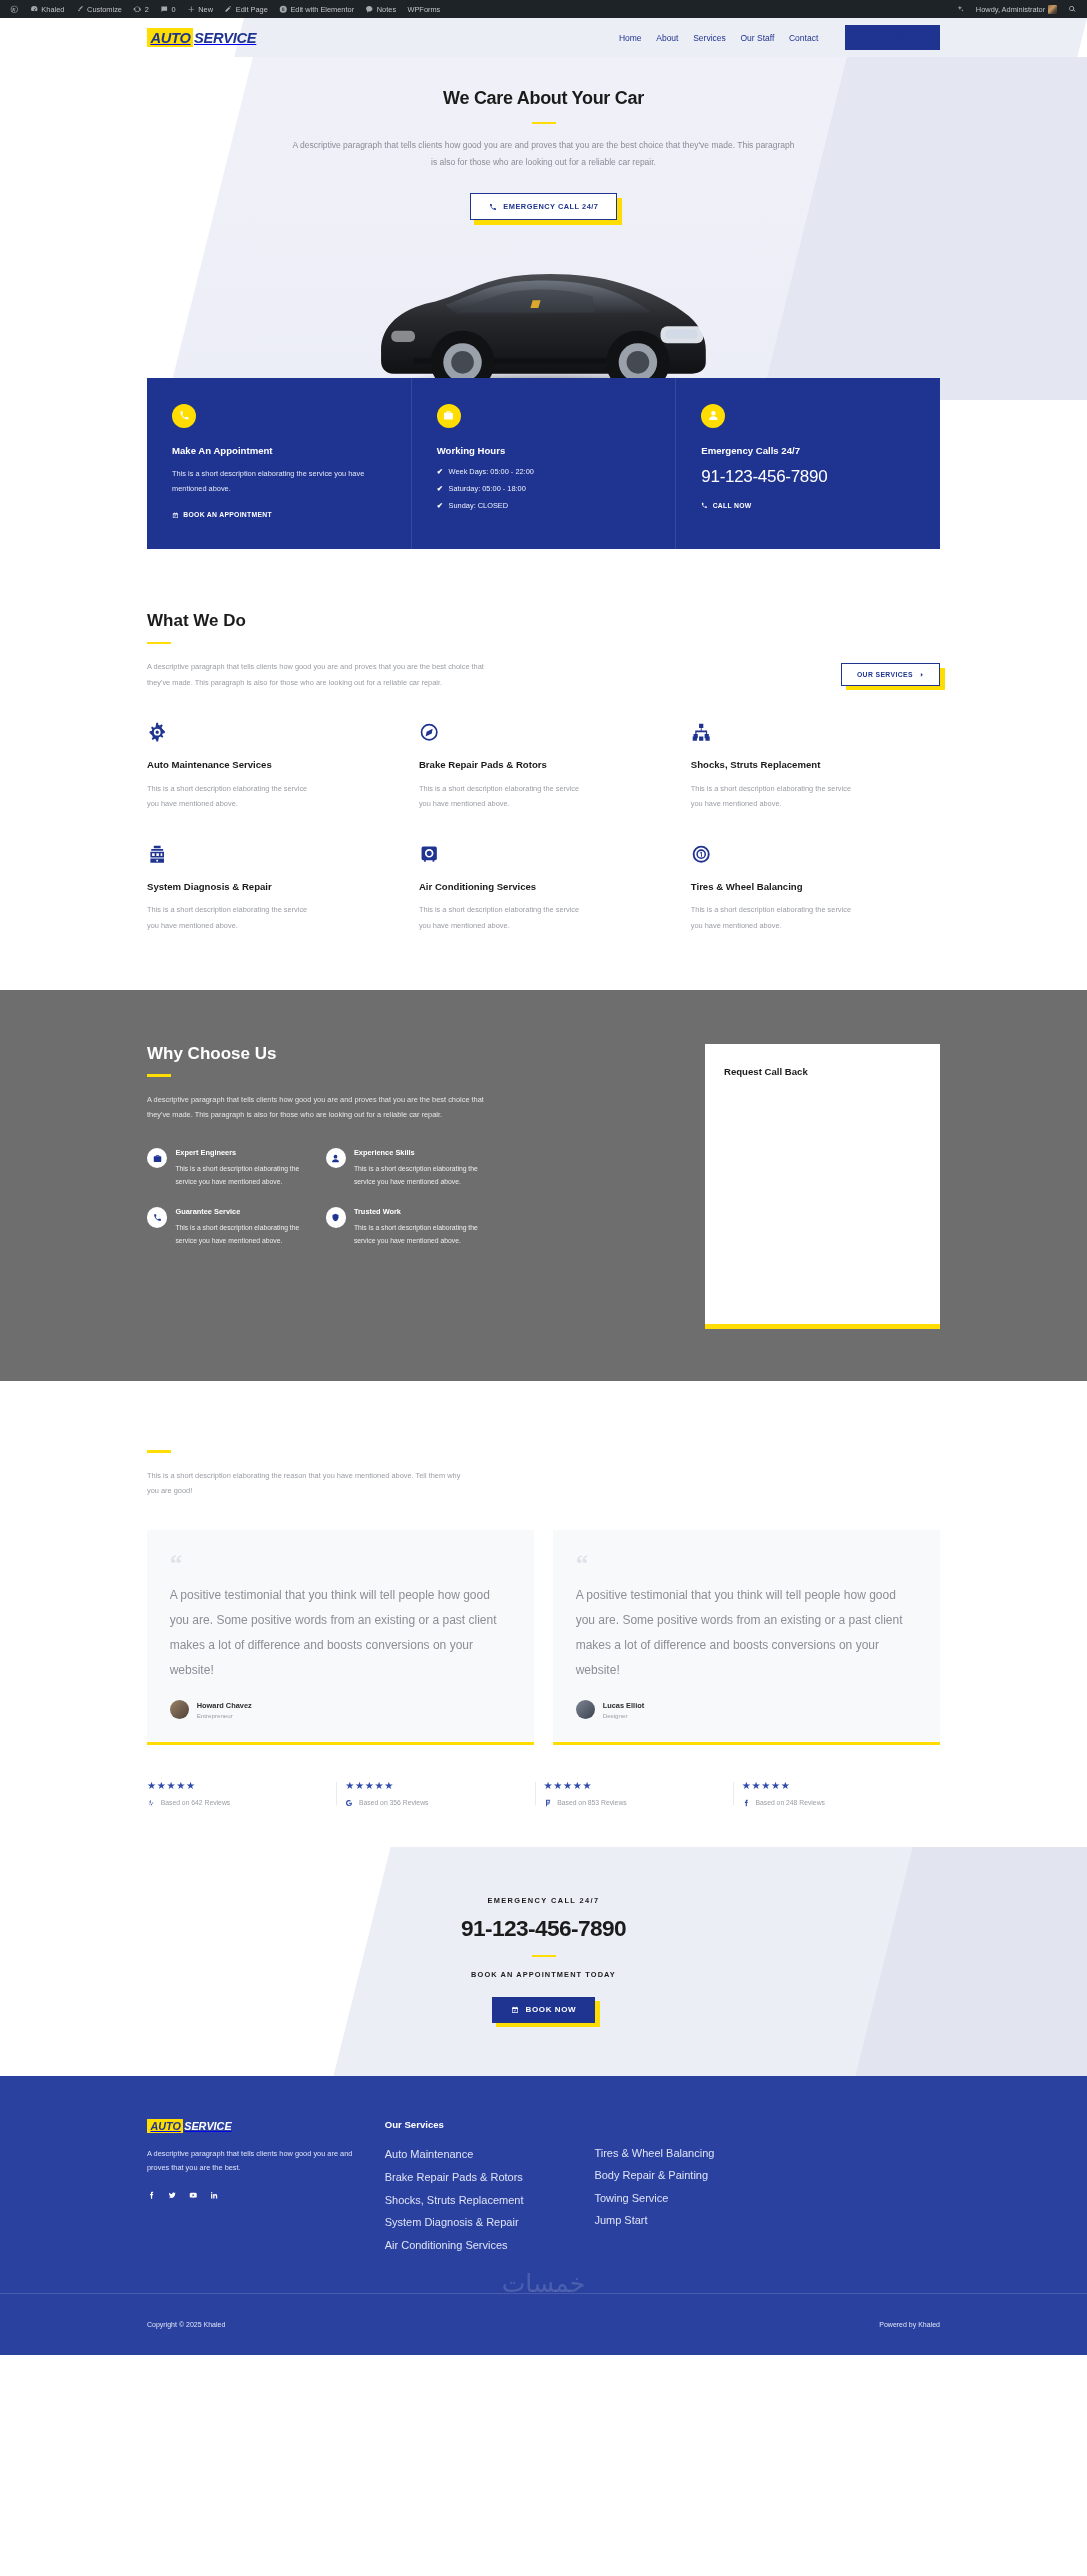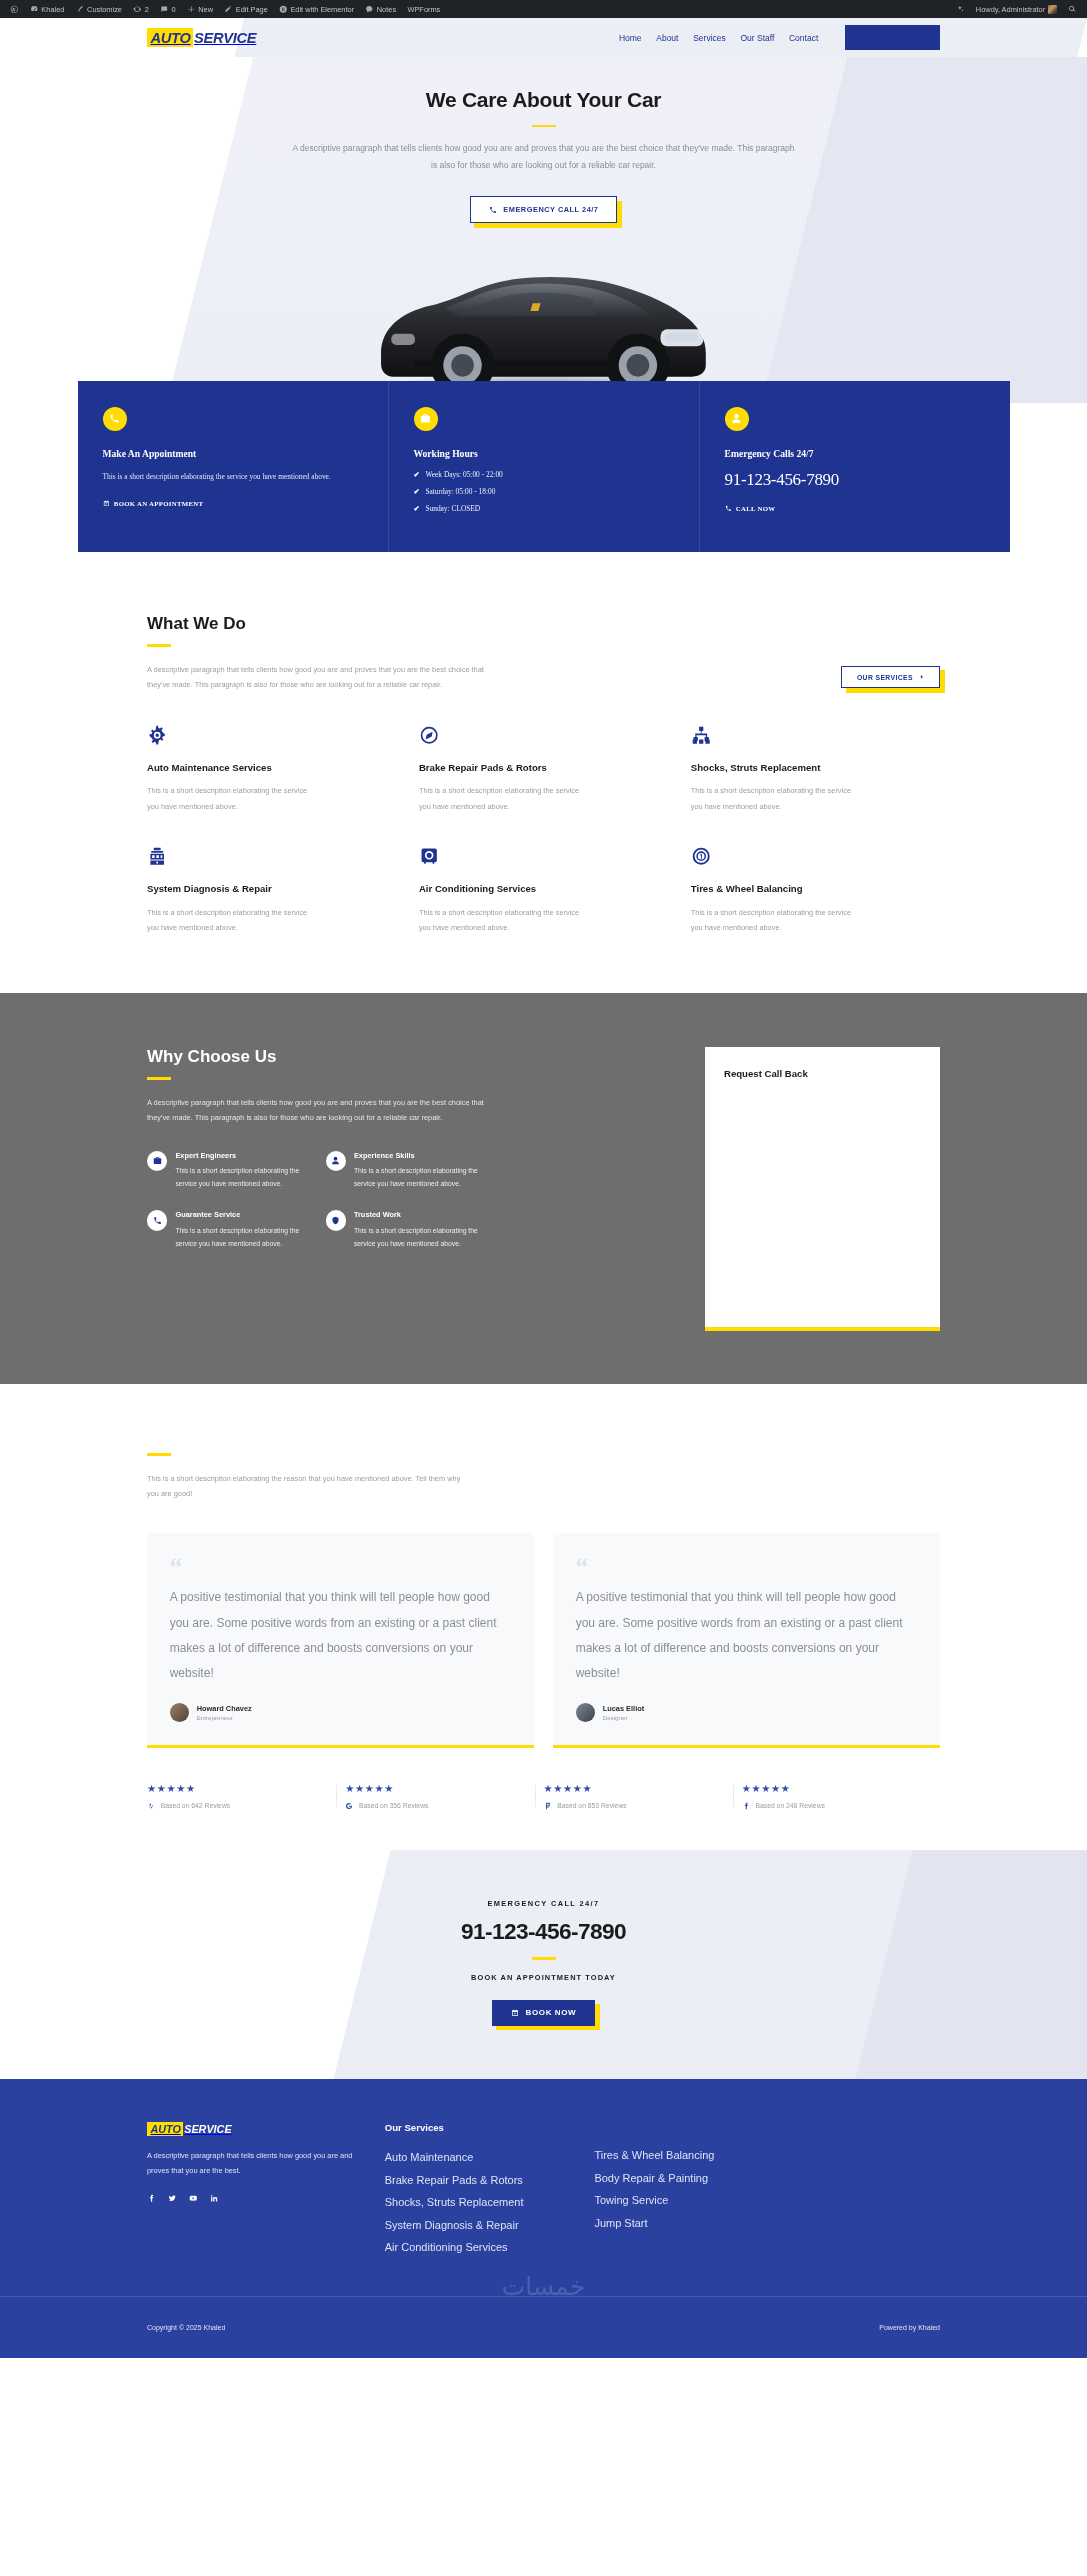--- a/index.html
+++ b/index.html
@@ -57,33 +57,33 @@
   .hero-bg .band1 {
     position:absolute; top:0; bottom:0; left:210px; width:634px;
     background:linear-gradient(180deg,#f0f1f8 0%,#eceef7 100%);
     transform:skewX(-14deg);
   }
   .hero-bg .band2 {
     position:absolute; top:0; bottom:0; left:804px; right:-113px;
     background:#e4e7f1; transform:skewX(-14deg);
   }
   .hero-content { position:relative; width:793px; margin:0 auto; text-align:center; padding-top:31px; }
-  .hero-title { font-size:21px; font-weight:900; color:#1b1b1b; letter-spacing:-0.3px; }
+  .hero-title { font-size:18px; font-weight:900; color:#1b1b1b; letter-spacing:-0.3px; }
   .divider-y { width:24px; height:2.8px; background:#ffdd00; margin:12.5px auto; }
   .hero-sub { font-size:8.5px; line-height:2; color:#8a8d95; width:510px; margin:0 auto; }
   .btn-outline-wrap { position:relative; display:inline-block; margin-top:22.7px; }
   .btn-outline {
     position:relative; z-index:2; border:1.1px solid #1f3490; background:#fff;
     color:#1f3490; font-size:7.4px; font-weight:700; letter-spacing:0.5px;
     padding:8px 18px; display:flex; align-items:center; gap:6.8px; text-decoration:none;
   }
   .btn-shadow-y { position:absolute; left:4.5px; top:4.5px; right:-4.5px; bottom:-4.5px; background:#ffdd00; z-index:1; }
   .car-img { position:relative; margin-top:16px; height:164px; display:flex; align-items:flex-end; justify-content:center; }
   
-  .infocards-holder { position:relative; width:932px; margin:-22.7px auto 0; z-index:6;font-family:Liberation Serif, serif; }
+  .infocards-holder { position:relative; width:793px; margin:-22.7px auto 0; z-index:6; }
   .infocards { background:#1f3490; display:flex; }
   .infocard { flex:1; padding:26px 25px 31px; }
   .infocard + .infocard { border-left:0.6px solid rgba(255,255,255,.10); }
   .ic-circle {
     width:24px; height:24px; border-radius:50%; background:#ffdd00;
     display:flex; align-items:center; justify-content:center; margin-bottom:17px;
   }
   .ic-circle svg { width:10.8px; height:10.8px; fill:#ffffff; }
   .ic-title { color:#fff; font-size:9.6px; font-weight:700; margin-bottom:11.3px; }
   .ic-desc { color:#e4e7f5; font-size:7.4px; line-height:2; }

